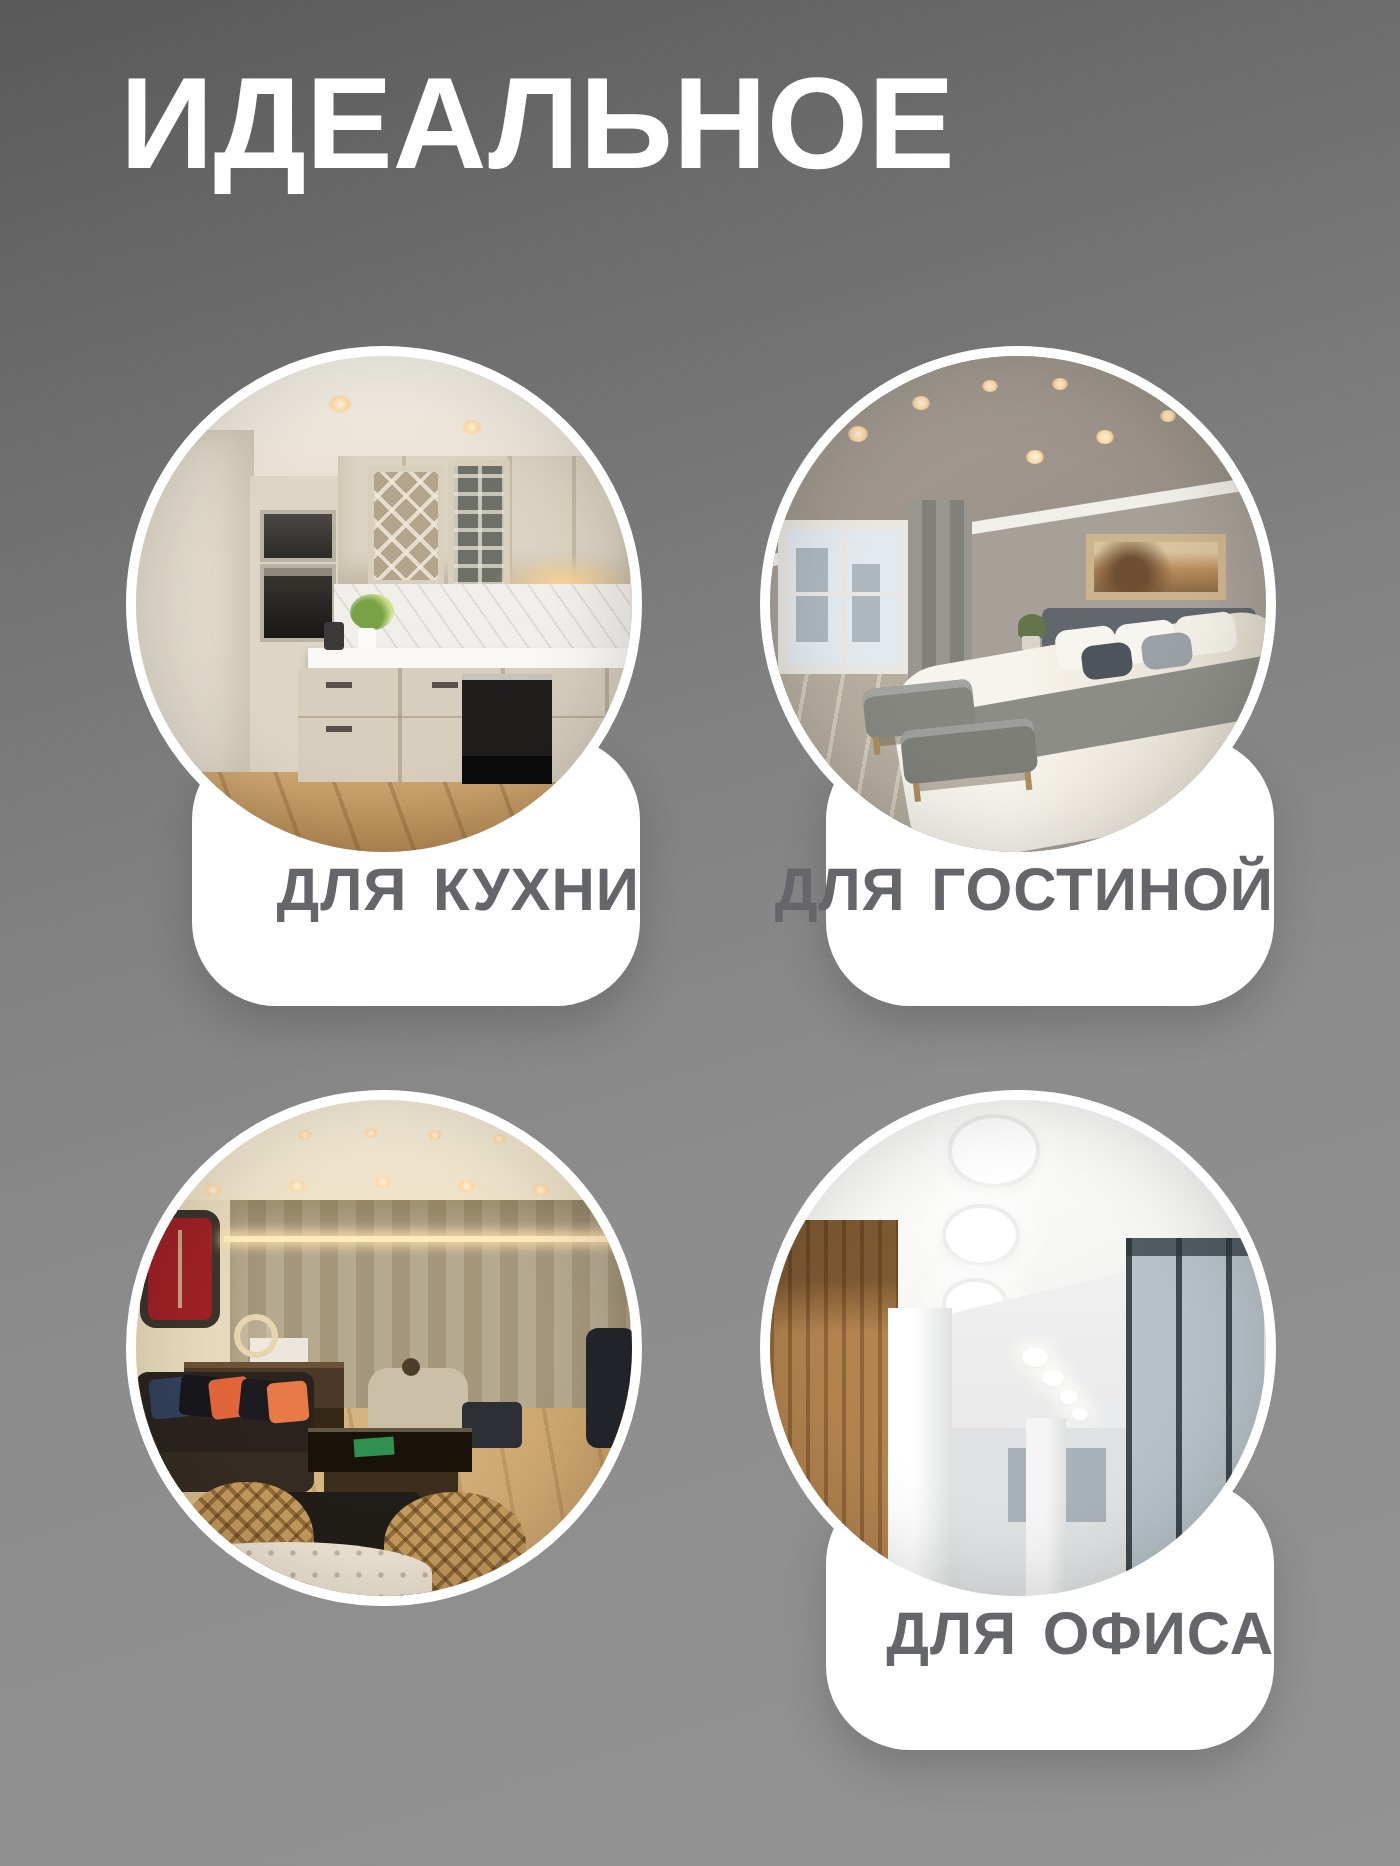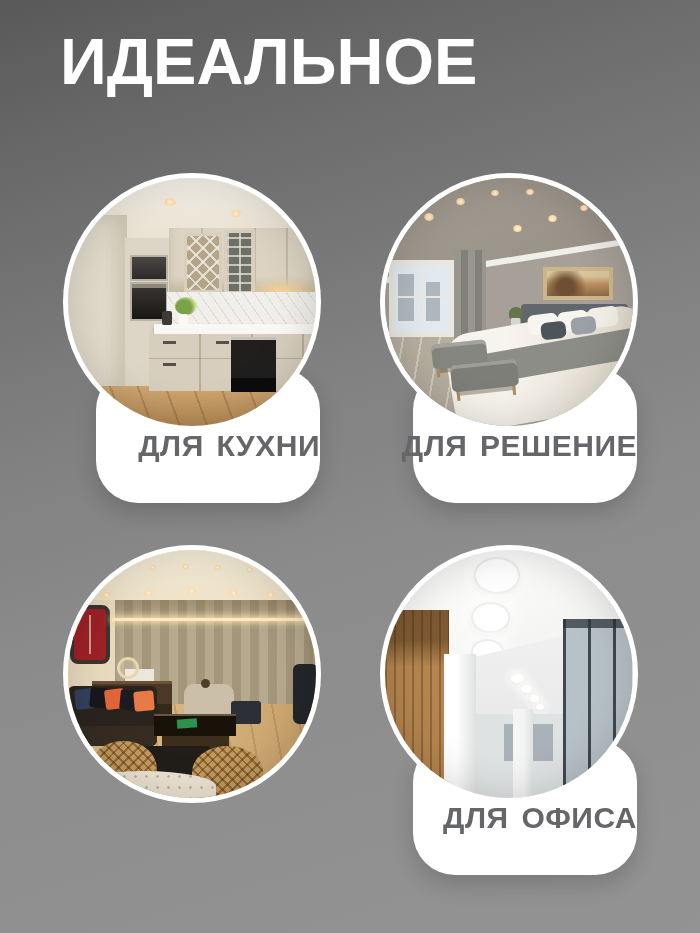--- a/index.html
+++ b/index.html
@@ -203,21 +203,21 @@
           <div class="abs kit-coffee"></div>
           <div class="abs kit-flowers"></div>
           <div class="abs kit-vase"></div>
         </div>
         <div class="vignette"></div>
       </div>
     </figure>
 
     <figure class="card" style="margin:0">
       <div class="plate">
-        <figcaption class="caption">ДЛЯ РЕШЕНИЕ</figcaption>
+        <figcaption class="caption">ДЛЯ ГОСТИНОЙ</figcaption>
       </div>
       <div class="circle">
         <div class="scene bd">
           <div class="abs bd-ceil"></div>
           <div class="abs bd-cove"></div>
           <div class="spot" style="left:16%;top:14%;width:10px;height:8px"></div>
           <div class="spot" style="left:29%;top:8%;width:9px;height:7px"></div>
           <div class="spot" style="left:43%;top:5%;width:8px;height:6px"></div>
           <div class="spot" style="left:57%;top:4.5%;width:8px;height:6px"></div>
           <div class="spot" style="left:52%;top:19%;width:9px;height:7px"></div>

